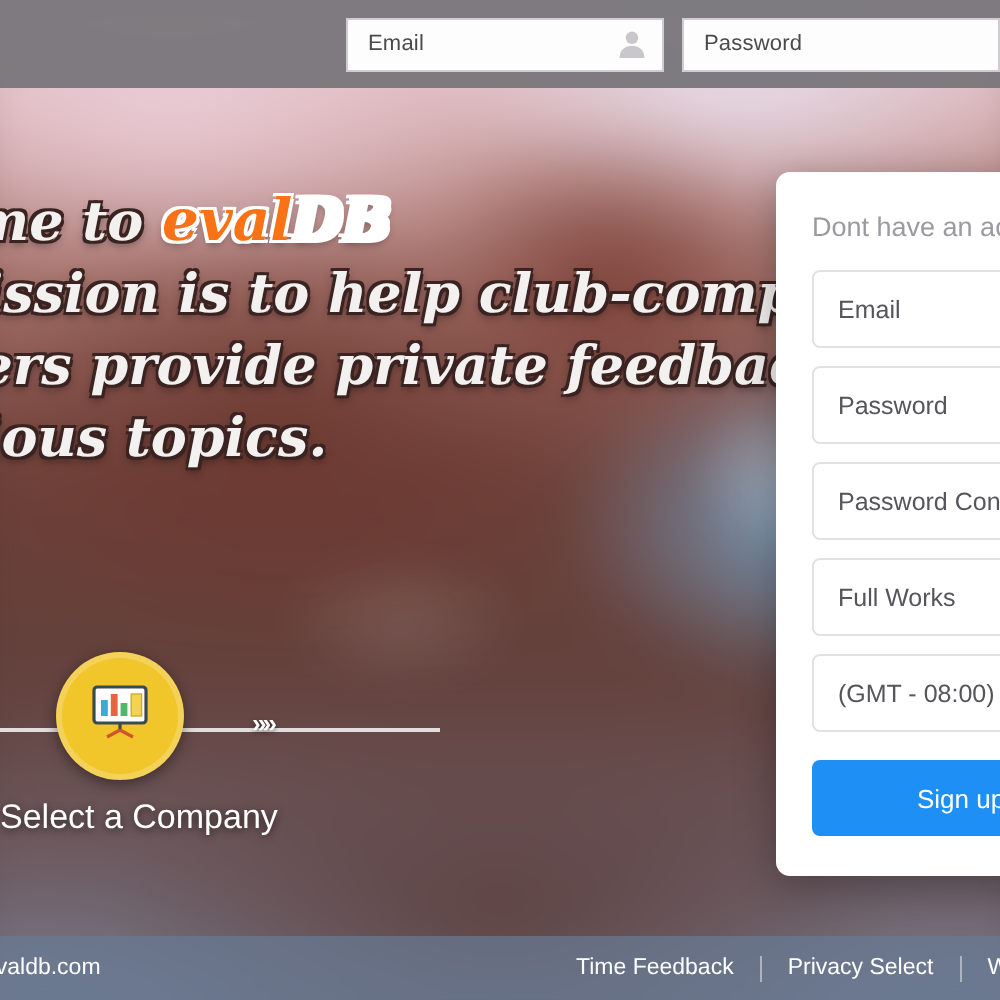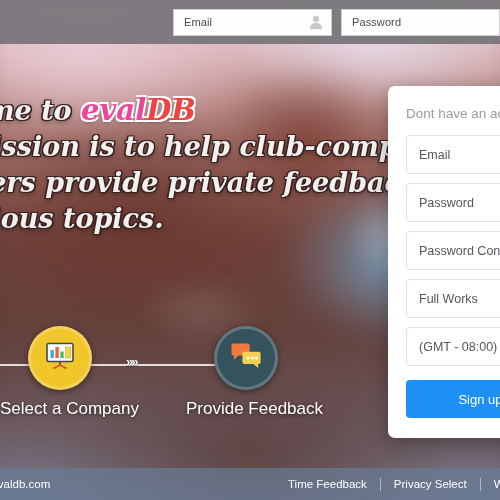--- a/index.html
+++ b/index.html
@@ -104,28 +104,28 @@
       -1.4px 1.4px 0 #3a2320, 1.4px 1.4px 0 #3a2320,
       0 2px 5px rgba(0,0,0,.55);
   }
   .logo-eval, .logo-db {
     font-family: "DejaVu Serif", serif;
     font-style: italic;
     font-weight: bold;
     font-size: 29px;
   }
   .logo-eval {
-    color: #ec4899;
+    color: #f97316;
     text-shadow:
       -1.6px -1.6px 0 #ffffff, 1.6px -1.6px 0 #ffffff,
       -1.6px 1.6px 0 #ffffff, 1.6px 1.6px 0 #ffffff,
       0 2px 4px rgba(0,0,0,.45);
   }
   .logo-db {
-    color: #ef4444;
+    color: #ffffff;
     text-shadow:
       -1.6px -1.6px 0 #ffffff, 1.6px -1.6px 0 #ffffff,
       -1.6px 1.6px 0 #ffffff, 1.6px 1.6px 0 #ffffff,
       0 2px 4px rgba(0,0,0,.45);
   }
 
   
   .hiw-title {
     position: absolute;
     left: 4px; top: 282px;
@@ -328,34 +328,20 @@
             <rect x="20.6" y="5" width="5.2" height="11" fill="#f3d351" stroke="#cdae2c" stroke-width="0.7"></rect>
             <line x1="15" y1="19.5" x2="15" y2="23" stroke="#3b4a52" stroke-width="1.6"></line>
             <line x1="15" y1="23" x2="8.5" y2="26.5" stroke="#d4532c" stroke-width="1.6"></line>
             <line x1="15" y1="23" x2="21.5" y2="26.5" stroke="#d4532c" stroke-width="1.6"></line>
           </svg>
         </span>
       </div>
       <div class="step-label">Select a Company</div>
     </div>
 
-    <div class="step step-2">
-      <div class="step-circle circle-feedback">
-        <span>
-          <svg width="32" height="28" viewBox="0 0 32 28">
-            <path d="M1.5 3.2 a1.8 1.8 0 0 1 1.8-1.8 h14.6 a1.8 1.8 0 0 1 1.8 1.8 v8.6 a1.8 1.8 0 0 1 -1.8 1.8 h-9.4 l-4.6 4.1 v-4.1 h-0.6 a1.8 1.8 0 0 1 -1.8 -1.8 Z" fill="#ee7b3c"></path>
-            <path d="M12.4 11.6 a1.8 1.8 0 0 1 1.8 -1.8 h14.6 a1.8 1.8 0 0 1 1.8 1.8 v8.6 a1.8 1.8 0 0 1 -1.8 1.8 h-0.7 v4.1 l-4.6 -4.1 h-9.3 a1.8 1.8 0 0 1 -1.8 -1.8 Z" fill="#f5cf4e"></path>
-            <circle cx="18.2" cy="16" r="1.5" fill="#ffffff"></circle>
-            <circle cx="22.3" cy="16" r="1.5" fill="#ffffff"></circle>
-            <circle cx="26.4" cy="16" r="1.5" fill="#ffffff"></circle>
-          </svg>
-        </span>
-      </div>
-      <div class="step-label">Provide Feedback</div>
-    </div>
   </div>
 
   <div class="reg-card">
     <div class="reg-head">Dont have an account? Register</div>
 
     <div class="reg-input">
       <span>Email</span>
     </div>
     <div class="reg-input">
       <span>Password</span>

